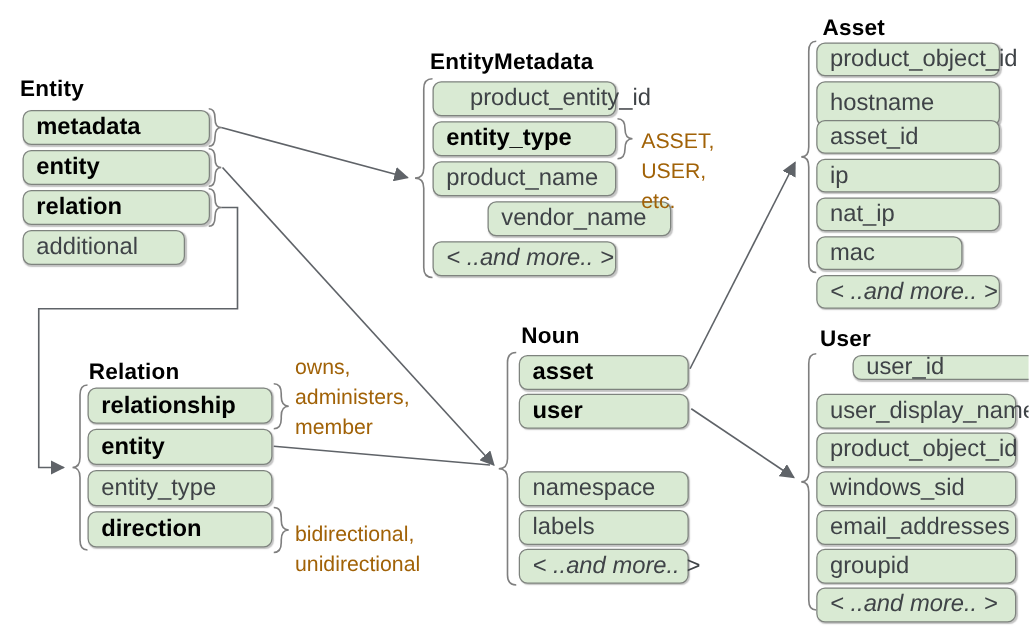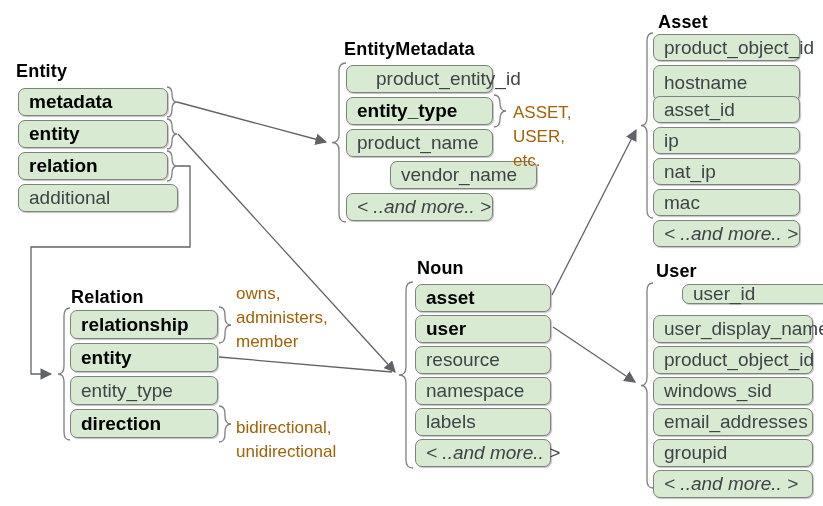--- a/index.html
+++ b/index.html
@@ -55,44 +55,43 @@
         <path d="M219,357 L392,372" fill="none" stroke="#5f6368" stroke-width="1.3"></path>
         <path d="M552,295 L636,130" fill="none" stroke="#5f6368" stroke-width="1.3" marker-end="url(#arrow)"></path>
         <path d="M553,327 L635,382" fill="none" stroke="#5f6368" stroke-width="1.3" marker-end="url(#arrow)"></path>
       </g>
   </svg>
 
 <div class="tbl-title" style="left: 16px; top: 61px;">Entity</div>
     <div class="field bold" style="left: 18px; top: 88px; width: 150px; height: 28px;">metadata</div>
     <div class="field bold" style="left: 18px; top: 120px; width: 150px; height: 28px;">entity</div>
     <div class="field bold" style="left: 18px; top: 152px; width: 150px; height: 28px;">relation</div>
-    <div class="field" style="left: 18px; top: 184px; width: 160px; height: 28px;">additional</div>
+    <div class="field" style="left: 18px; top: 184px; width: 130px; height: 28px;">additional</div>
     <div class="tbl-title" style="left: 344px; top: 39px;">EntityMetadata</div>
     <div class="field" style="left: 346px; top: 65px; width: 147px; height: 28px; padding-left: 29px;">product_entity_id</div>
     <div class="field bold" style="left: 346px; top: 97px; width: 147px; height: 28px;">entity_type</div>
     <div class="field" style="left: 346px; top: 129px; width: 147px; height: 28px;">product_name</div>
     <div class="field" style="left: 346px; top: 161px; width: 147px; height: 28px; margin-left: 44px;">vendor_name</div>
     <div class="field italic" style="left: 346px; top: 193px; width: 147px; height: 28px;">&lt; ..and more.. &gt;</div>
     <div class="tbl-title" style="left: 658px; top: 12px;">Asset</div>
     <div class="field" style="left: 653px; top: 34px; width: 147px; height: 27px;">product_object_id</div>
     <div class="field" style="left: 653px; top: 65px; width: 147px; height: 36px;">hostname</div>
     <div class="field" style="left: 653px; top: 96px; width: 147px; height: 27px;">asset_id</div>
     <div class="field" style="left: 653px; top: 127px; width: 147px; height: 27px;">ip</div>
     <div class="field" style="left: 653px; top: 158px; width: 147px; height: 27px;">nat_ip</div>
-    <div class="field" style="left: 653px; top: 189px; width: 147px; height: 27px;">mac</div>
+    <div class="field" style="left: 653px; top: 189px; width: 117px; height: 27px;">mac</div>
     <div class="field italic" style="left: 653px; top: 220px; width: 147px; height: 27px;">&lt; ..and more.. &gt;</div>
     <div class="tbl-title" style="left: 71px; top: 287px;">Relation</div>
     <div class="field bold" style="left: 70px; top: 310px; width: 148px; height: 29px;">relationship</div>
     <div class="field bold" style="left: 70px; top: 343px; width: 148px; height: 29px;">entity</div>
     <div class="field" style="left: 70px; top: 376px; width: 148px; height: 29px;">entity_type</div>
     <div class="field bold" style="left: 70px; top: 409px; width: 148px; height: 29px;">direction</div>
     <div class="tbl-title" style="left: 417px; top: 258px;">Noun</div>
     <div class="field bold" style="left: 415px; top: 284px; width: 136px; height: 28px;">asset</div>
     <div class="field bold" style="left: 415px; top: 315px; width: 136px; height: 28px;">user</div>
-    <div class="field" style="left: 415px; top: 346px; width: 136px; height: 28px;">resource</div>
     <div class="field" style="left: 415px; top: 377px; width: 136px; height: 28px;">namespace</div>
     <div class="field" style="left: 415px; top: 408px; width: 136px; height: 28px;">labels</div>
     <div class="field italic" style="left: 415px; top: 439px; width: 136px; height: 28px;">&lt; ..and more.. &gt;</div>
     <div class="tbl-title" style="left: 656px; top: 261px;">User</div>
     <div class="field" style="left: 682px; top: 284px; width: 160px; height: 20px;">user_id</div>
     <div class="field" style="left: 653px; top: 315px; width: 160px; height: 28px;">user_display_name</div>
     <div class="field" style="left: 653px; top: 346px; width: 160px; height: 28px;">product_object_id</div>
     <div class="field" style="left: 653px; top: 377px; width: 160px; height: 28px;">windows_sid</div>
     <div class="field" style="left: 653px; top: 408px; width: 160px; height: 28px;">email_addresses</div>
     <div class="field" style="left: 653px; top: 439px; width: 160px; height: 28px;">groupid</div>

